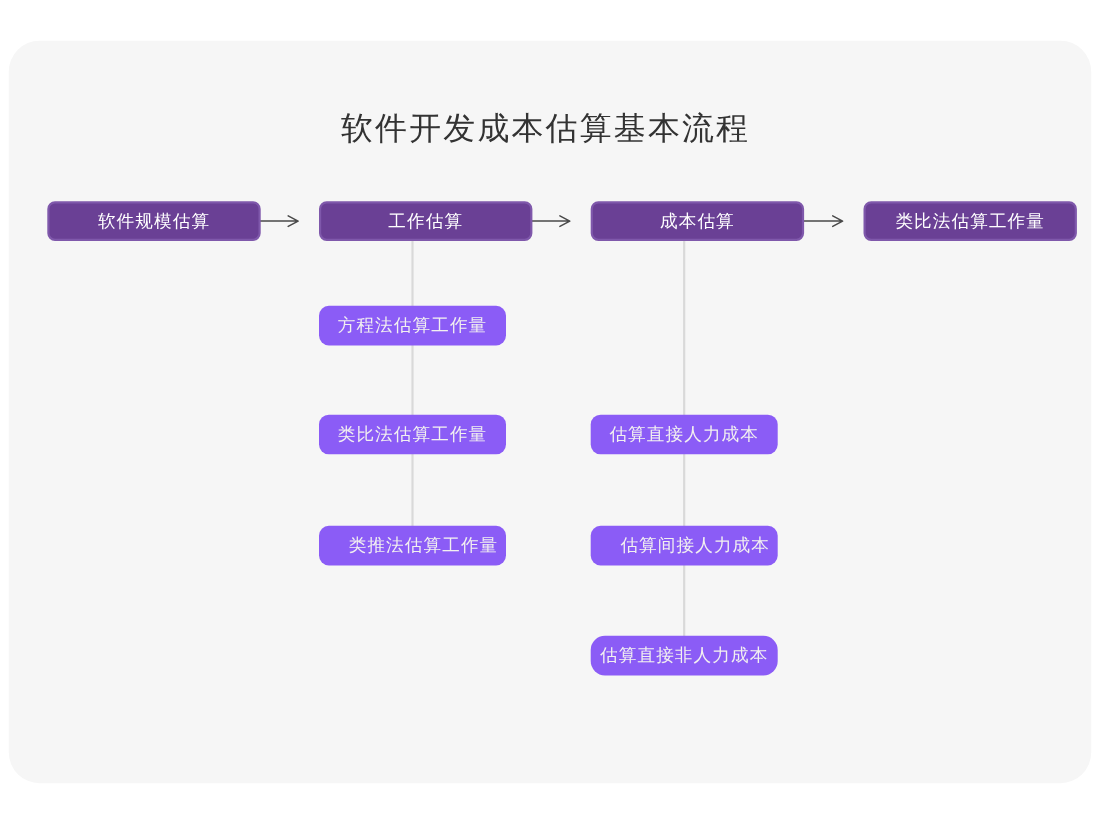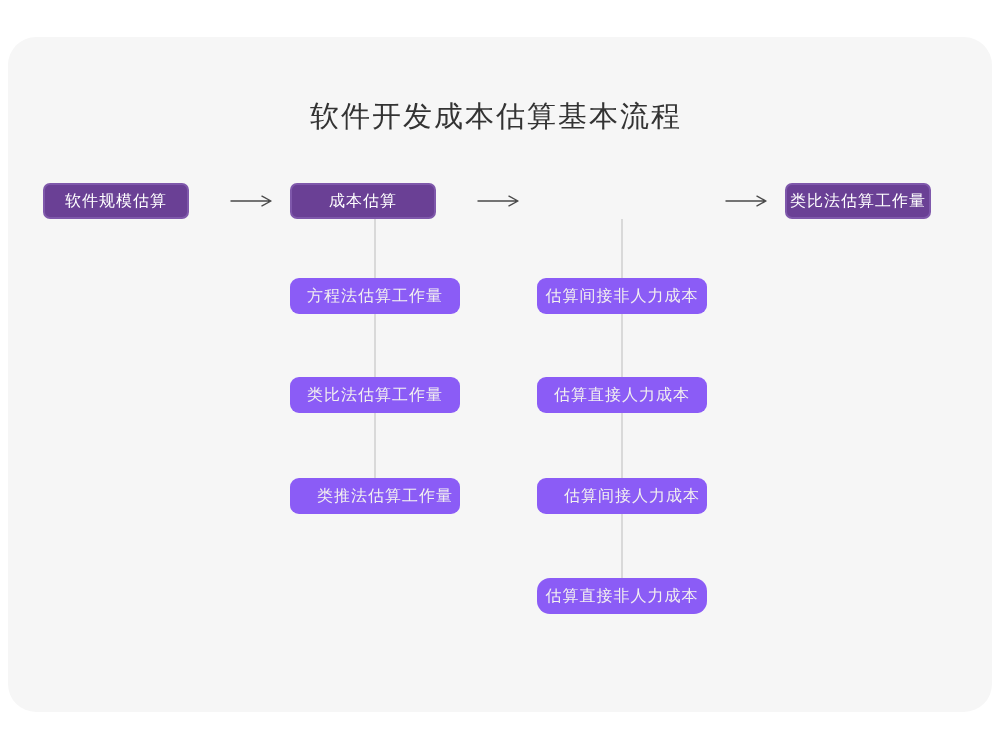--- a/index.html
+++ b/index.html
@@ -24,21 +24,21 @@
     width: 992px;
     text-align: center;
     font-size: 29px;
     letter-spacing: 2px;
     color: #333333;
     font-weight: 400;
   }
   .flow-node {
     position: absolute;
     top: 183px;
-    width: 146px;
+    width: 194px;
     height: 36px;
     box-sizing: border-box;
     background: #6a4095;
     border: 2px solid #7f58ab;
     border-radius: 7px;
     color: #ffffff;
     font-size: 16px;
     letter-spacing: 1px;
     display: flex;
     align-items: center;
@@ -96,41 +96,41 @@
   <div class="diagram-title">软件开发成本估算基本流程</div>
 
   <div class="flow-node node-1">软件规模估算</div>
 
   <div class="flow-arrow arrow-1">
     <svg width="46" height="14" viewBox="0 0 46 14">
       <path d="M3 7 H42 M34 2.2 L43 7 L34 11.8" stroke="#4a4a4a" stroke-width="1.4" fill="none" stroke-linecap="round" stroke-linejoin="round"></path>
     </svg>
   </div>
 
-  <div class="flow-node node-2">成本估算</div>
+  <div class="flow-node node-2">工作估算</div>
 
   <div class="flow-arrow arrow-2">
     <svg width="46" height="14" viewBox="0 0 46 14">
       <path d="M3 7 H42 M34 2.2 L43 7 L34 11.8" stroke="#4a4a4a" stroke-width="1.4" fill="none" stroke-linecap="round" stroke-linejoin="round"></path>
     </svg>
   </div>
 
+  <div class="flow-node node-3">成本估算</div>
 
   <div class="flow-arrow arrow-3">
     <svg width="46" height="14" viewBox="0 0 46 14">
       <path d="M3 7 H42 M34 2.2 L43 7 L34 11.8" stroke="#4a4a4a" stroke-width="1.4" fill="none" stroke-linecap="round" stroke-linejoin="round"></path>
     </svg>
   </div>
 
   <div class="flow-node node-4">类比法估算工作量</div>
 
   <div class="connector-line line-work"></div>
   <div class="connector-line line-cost"></div>
 
   <div class="sub-node col-work row-1">方程法估算工作量</div>
   <div class="sub-node col-work row-2">类比法估算工作量</div>
   <div class="sub-node col-work row-3">类推法估算工作量</div>
 
-  <div class="sub-node col-cost row-1">估算间接非人力成本</div>
   <div class="sub-node col-cost row-2">估算直接人力成本</div>
   <div class="sub-node col-cost row-3">估算间接人力成本</div>
   <div class="sub-node col-cost row-4">估算直接非人力成本</div>
 </div>
 
 </body></html>

